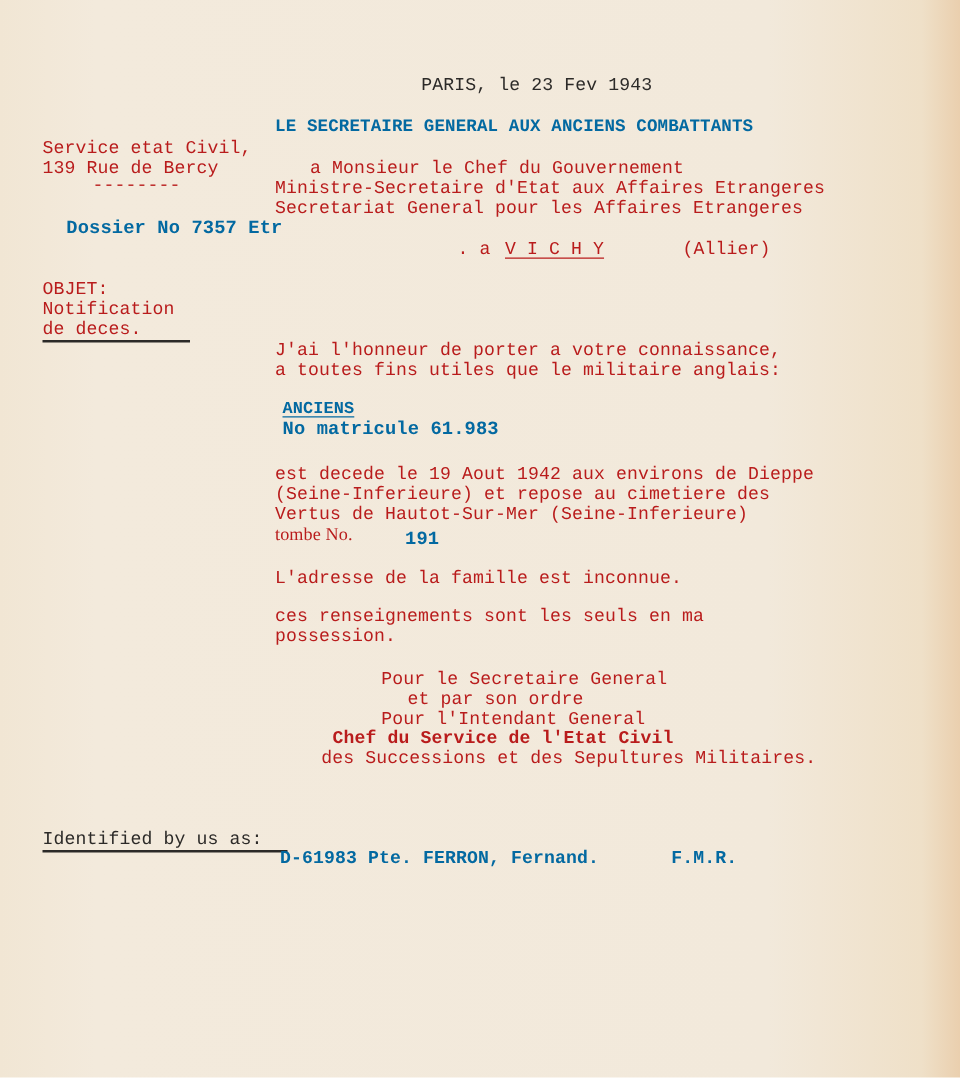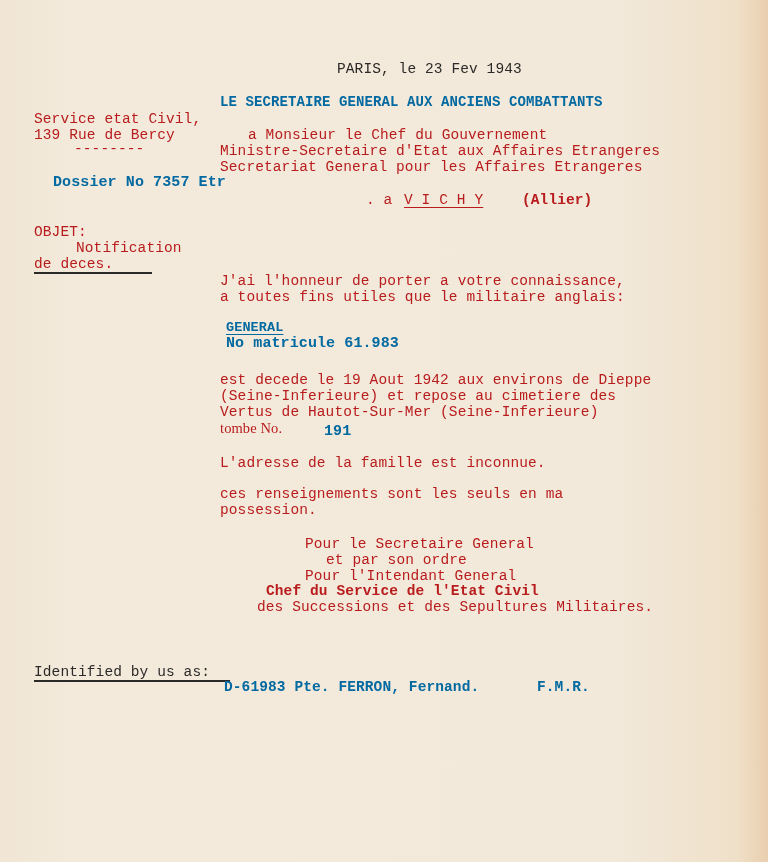--- a/index.html
+++ b/index.html
@@ -22,35 +22,35 @@
 
   <div class="t" style="left:337px; top:61px;">PARIS, le 23 Fev 1943</div>
   <div class="t b" style="left:220px; top:94px; font-size:14px;">LE SECRETAIRE GENERAL AUX ANCIENS COMBATTANTS</div>
 
   <div class="t faint" style="left:34px; top:111px;">Service etat Civil,</div>
   <div class="t faint" style="left:34px; top:127px;">139 Rue de Bercy</div>
   <div class="t faint" style="left:74px; top:141px;">--------</div>
   <div class="t b" style="left:22px; top:175px; font-size:15px;margin-left:31px;">Dossier No 7357 Etr</div>
 
   <div class="t faint" style="left:34px; top:224px;">OBJET:</div>
-  <div class="t faint" style="left:34px; top:240px;margin-left:42px;">Notification</div>
+  <div class="t faint" style="left:34px; top:240px;">Notification</div>
   <div class="t faint" style="left:34px; top:256px;">de deces.</div>
   <div class="rule" style="left:34px; top:272px; width:118px;"></div>
 
   <div class="t faint" style="left:248px; top:127px;">a Monsieur le Chef du Gouvernement</div>
   <div class="t faint" style="left:220px; top:143px;">Ministre-Secretaire d'Etat aux Affaires Etrangeres</div>
   <div class="t faint" style="left:220px; top:159px;">Secretariat General pour les Affaires Etrangeres</div>
   <div class="t faint" style="left:366px; top:192px;">. a</div>
   <div class="t faint u" style="left:404px; top:192px;">V I C H Y</div>
-  <div class="t faint" style="left:522px; top:192px;font-weight:bold;">(Allier)</div>
+  <div class="t faint" style="left:546px; top:192px;">(Allier)</div>
 
   <div class="t faint" style="left:220px; top:273px;">J'ai l'honneur de porter a votre connaissance,</div>
   <div class="t faint" style="left:220px; top:289px;">a toutes fins utiles que le militaire anglais:</div>
 
-  <div class="t b u" style="left:226px; top:320px; font-size:13.5px;">GENERAL</div>
+  <div class="t b u" style="left:226px; top:320px; font-size:13.5px;">ANCIENS</div>
   <div class="t b" style="left:226px; top:336px; font-size:15px;">No matricule 61.983</div>
 
   <div class="t faint" style="left:220px; top:372px;">est decede le 19 Aout 1942 aux environs de Dieppe</div>
   <div class="t faint" style="left:220px; top:388px;">(Seine-Inferieure) et repose au cimetiere des</div>
   <div class="t faint" style="left:220px; top:404px;">Vertus de Hautot-Sur-Mer (Seine-Inferieure)</div>
   <div class="t faint" style="left:220px; top:420px;font-family:Liberation Serif, serif;">tombe No.</div>
   <div class="t b" style="left:324px; top:424px; font-size:15px;">191</div>
 
   <div class="t faint" style="left:220px; top:455px;">L'adresse de la famille est inconnue.</div>
   <div class="t faint" style="left:220px; top:486px;">ces renseignements sont les seuls en ma</div>

